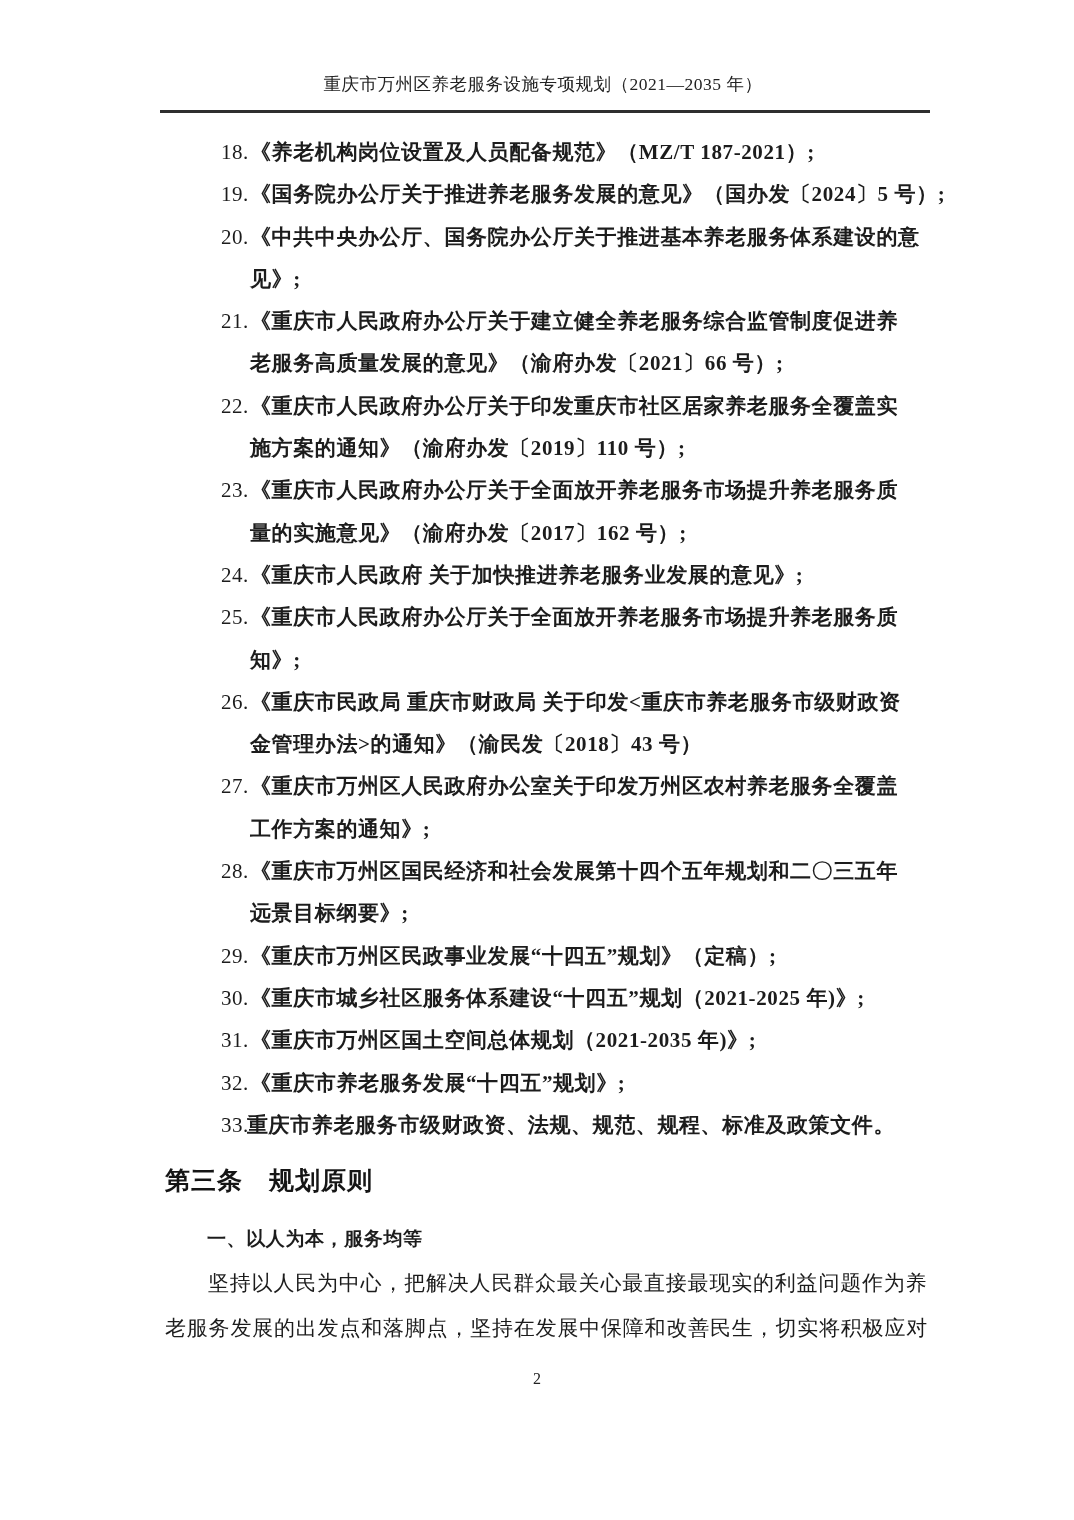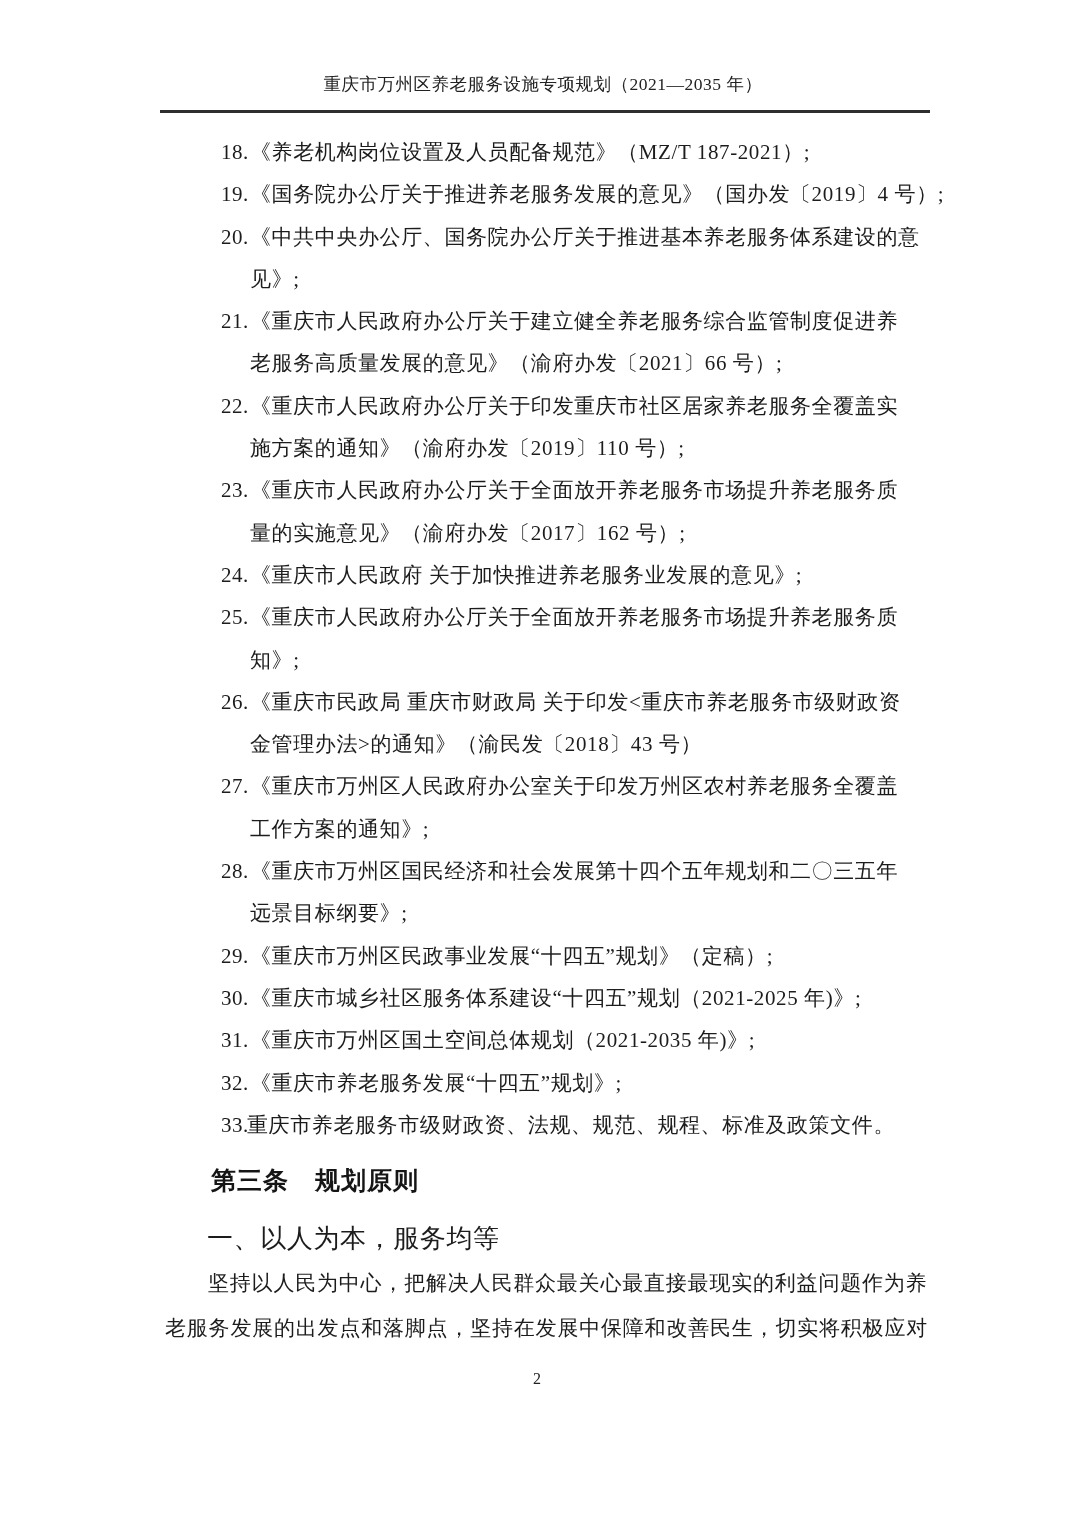--- a/index.html
+++ b/index.html
@@ -49,42 +49,43 @@
     position: absolute;
     left: 16px;
     top: 0;
     line-height: 42.3px;
     letter-spacing: 0.5px;
   }
   .ref-list .line {
     line-height: 42.3px;
     letter-spacing: 0.6px;
     white-space: nowrap;
+    font-weight: bold;
   }
   
   .ref-list .ref-item.plain { padding-left: 42px; }
 
   .section-heading {
     margin-top: 17px;
-    margin-left: 46px;
     font-family: "Liberation Sans", "DejaVu Sans", sans-serif;
     font-size: 25px;
     font-weight: bold;
     line-height: 34px;
     color: #151515;
     letter-spacing: 1px;
   }
   .section-heading .heading-number { margin-right: 26px; }
 
   .sub-heading {
     margin-top: 21px;
     margin-left: 42px;
-    font-size: 26px;
+    font-size: 19px;
     line-height: 42px;
     letter-spacing: 0.6px;
+    font-weight: bold;
   }
   .paragraph .para-line {
     font-size: 21px;
     line-height: 45px;
     letter-spacing: 0.8px;
     white-space: nowrap;
   }
   .paragraph .para-line.first { text-indent: 43px; margin-top: 1px; }
 
   
@@ -114,21 +115,21 @@
   <li class="ref-item">
     <span class="num">18.</span>
     <div class="lines">
             <div class="line">《养老机构岗位设置及人员配备规范》（MZ/T 187-2021）;</div>
           </div>
   </li>
 
   <li class="ref-item">
     <span class="num">19.</span>
     <div class="lines">
-            <div class="line">《国务院办公厅关于推进养老服务发展的意见》（国办发〔2019〕4 号）;</div>
+            <div class="line">《国务院办公厅关于推进养老服务发展的意见》（国办发〔2024〕5 号）;</div>
           </div>
   </li>
 
   <li class="ref-item">
     <span class="num">20.</span>
     <div class="lines">
             <div class="line">《中共中央办公厅、国务院办公厅关于推进基本养老服务体系建设的意</div>
             <div class="line">见》;</div>
           </div>
   </li>

